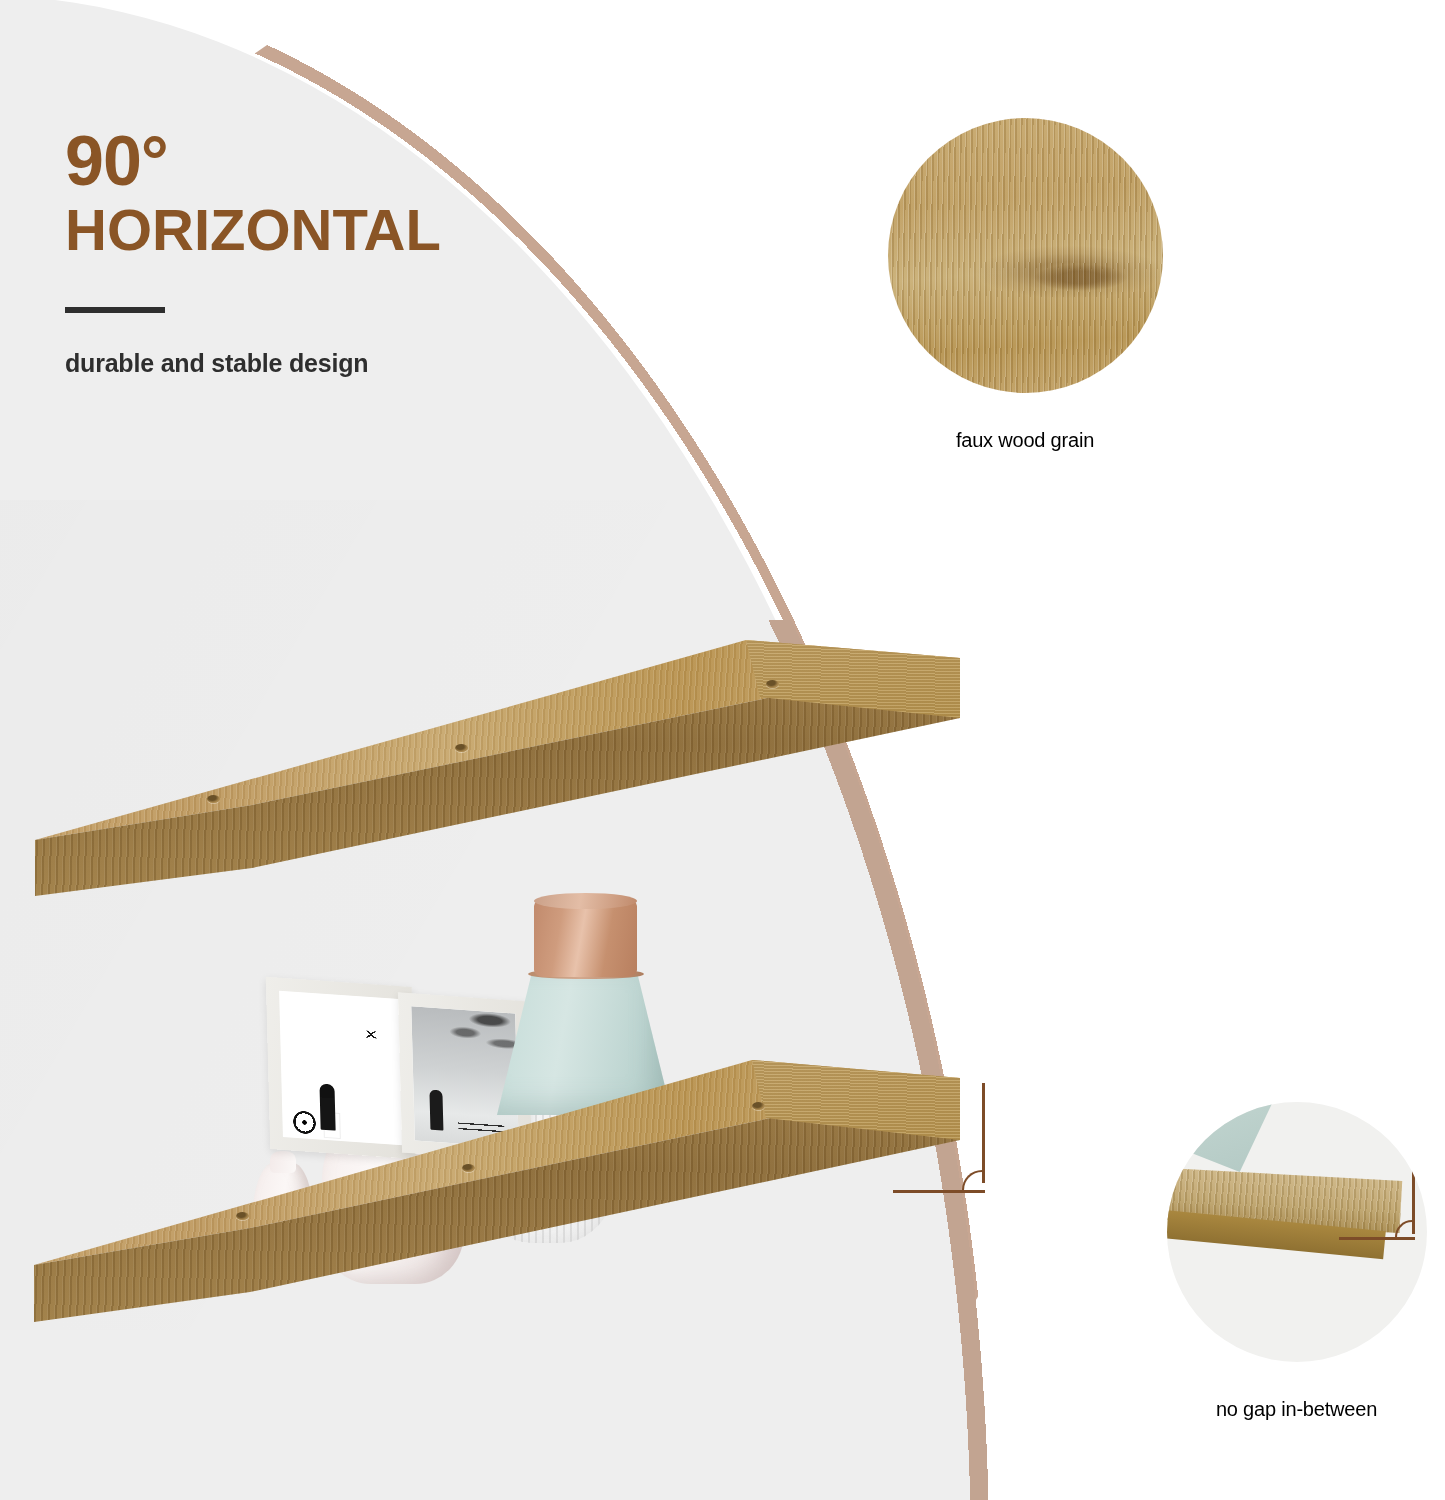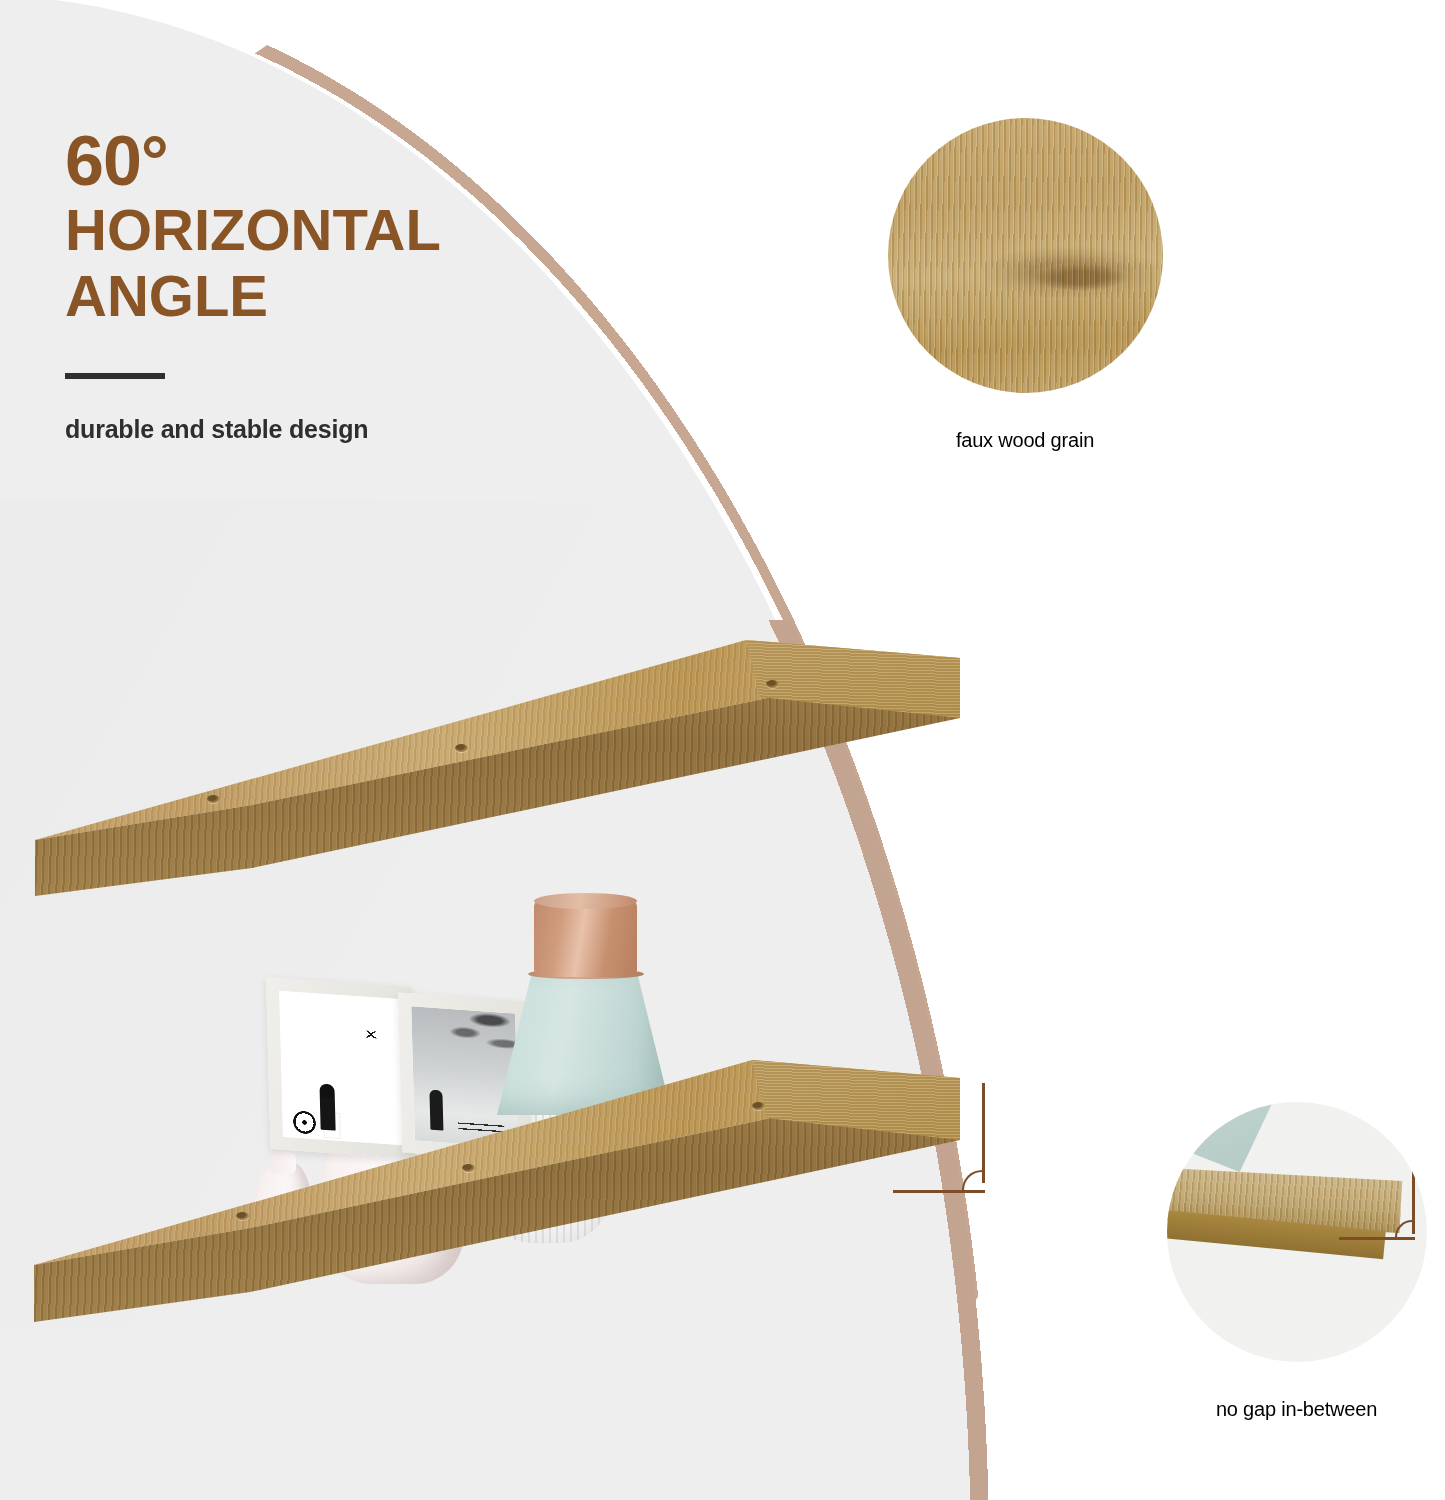--- a/index.html
+++ b/index.html
@@ -315,23 +315,22 @@
 </head>
 <body>
 
 <div id="stage">
 
   <div class="arc-panel"></div>
   <div class="arc-stroke"></div>
   <div class="arc-stroke-thick"></div>
 
   <div class="headline">
-    <div class="h-deg">60°</div>
+    <div class="h-deg">90°</div>
     <div class="h-main">HORIZONTAL</div>
-    <div class="h-main">ANGLE</div>
     <div class="rule"></div>
     <div class="sub">durable and stable design</div>
   </div>
 
   <div class="scene">
     <div class="wall-shade"></div>
 
     <div class="vase-small"></div>
     <div class="jug-handle"></div>
     <div class="jug"></div>

